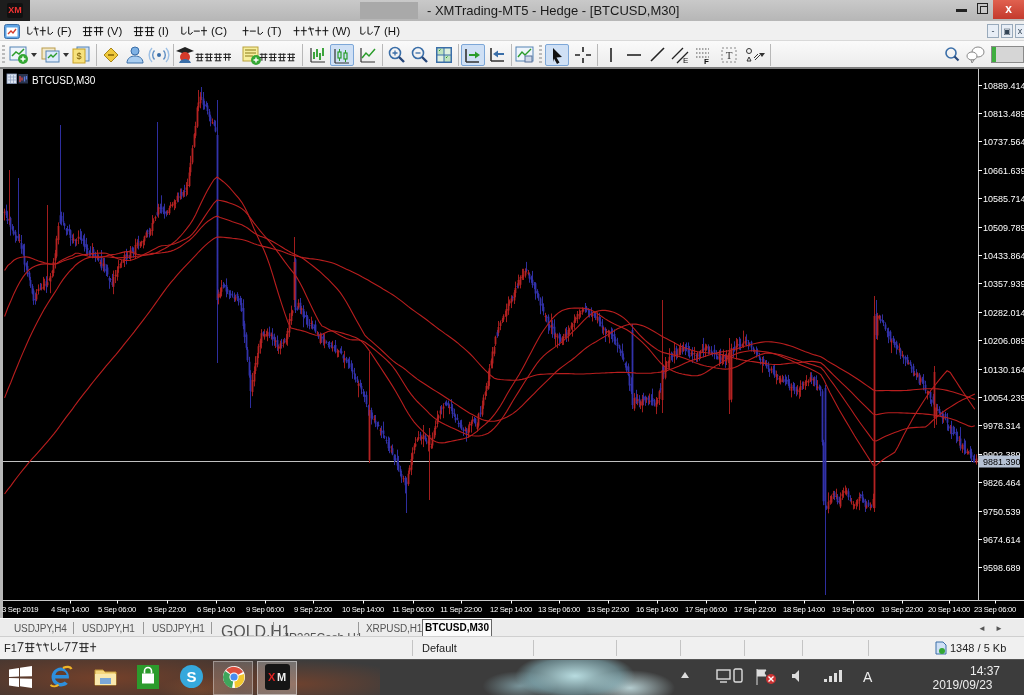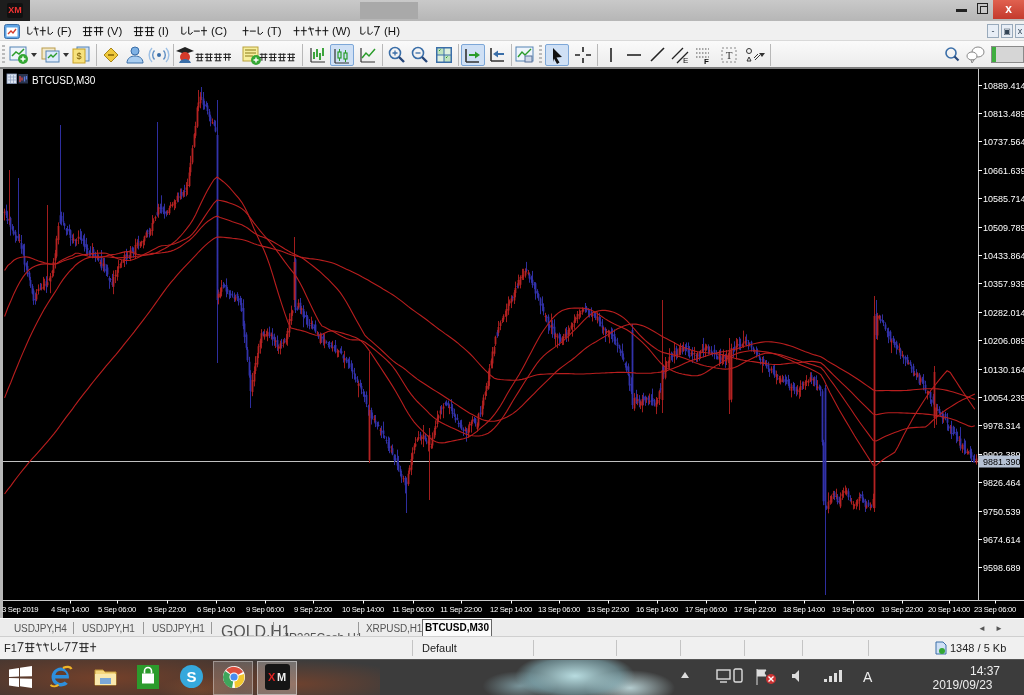--- a/index.html
+++ b/index.html
@@ -6,20 +6,21 @@
 #root{position:relative;width:1024px;height:695px;font-family:"Liberation Sans",sans-serif;background:#000}
 .abs{position:absolute}
 .sep{position:absolute;width:1px;background:#b8b8b8;top:3px;height:22px}
 </style></head><body>
 <div id="root">
 
 <div class="abs" style="left:0;top:0;width:1024px;height:23px;background:linear-gradient(#c9c9c9,#b4b4b4)">
 <div class="abs" style="left:0;top:0;width:30px;height:21px;background:#1d1d1d"></div>
 <div class="abs" style="left:7px;top:3px;width:16px;height:15px;background:#111;border-radius:2px;color:#e33;font-size:9px;font-weight:bold;text-align:center;line-height:15px">XM</div>
 <div class="abs" style="left:360px;top:2px;width:58px;height:17px;background:#a9a9a9"></div>
+<div class="abs" style="left:427px;top:3px;font-size:13px;color:#1a1a1a">- XMTrading-MT5 - Hedge - [BTCUSD,M30]</div>
 <div class="abs" style="left:956px;top:9px;width:11px;height:3px;background:#222"></div>
 <div class="abs" style="left:977px;top:3px;width:11px;height:11px;border:1.5px solid #222;background:transparent"></div>
 <div class="abs" style="left:980px;top:6px;width:8px;height:8px;border:1.5px solid #222;background:#c9c9c9"></div>
 <div class="abs" style="left:993px;top:0;width:31px;height:19px;background:linear-gradient(#e0614f,#c43a2d);color:#fff;font-size:12px;font-weight:bold;text-align:center;line-height:19px">x</div>
 </div>
 <div class="abs" style="left:0;top:21px;width:1024px;height:20px;background:#f0f0f0;border-bottom:1px solid #d9d9d9">
       <svg class="abs" style="left:4px;top:3px" width="16" height="15" viewBox="0 0 16 15">
         <rect x="0.5" y="0.5" width="15" height="14" rx="2" fill="#5ea3e4" stroke="#3a6ea8"></rect>
         <rect x="2.5" y="3.5" width="11" height="9" fill="#fff"></rect>
         <path d="M4 10l3-3 2 2 3-4" stroke="#d43a2a" stroke-width="1.3" fill="none"></path>

